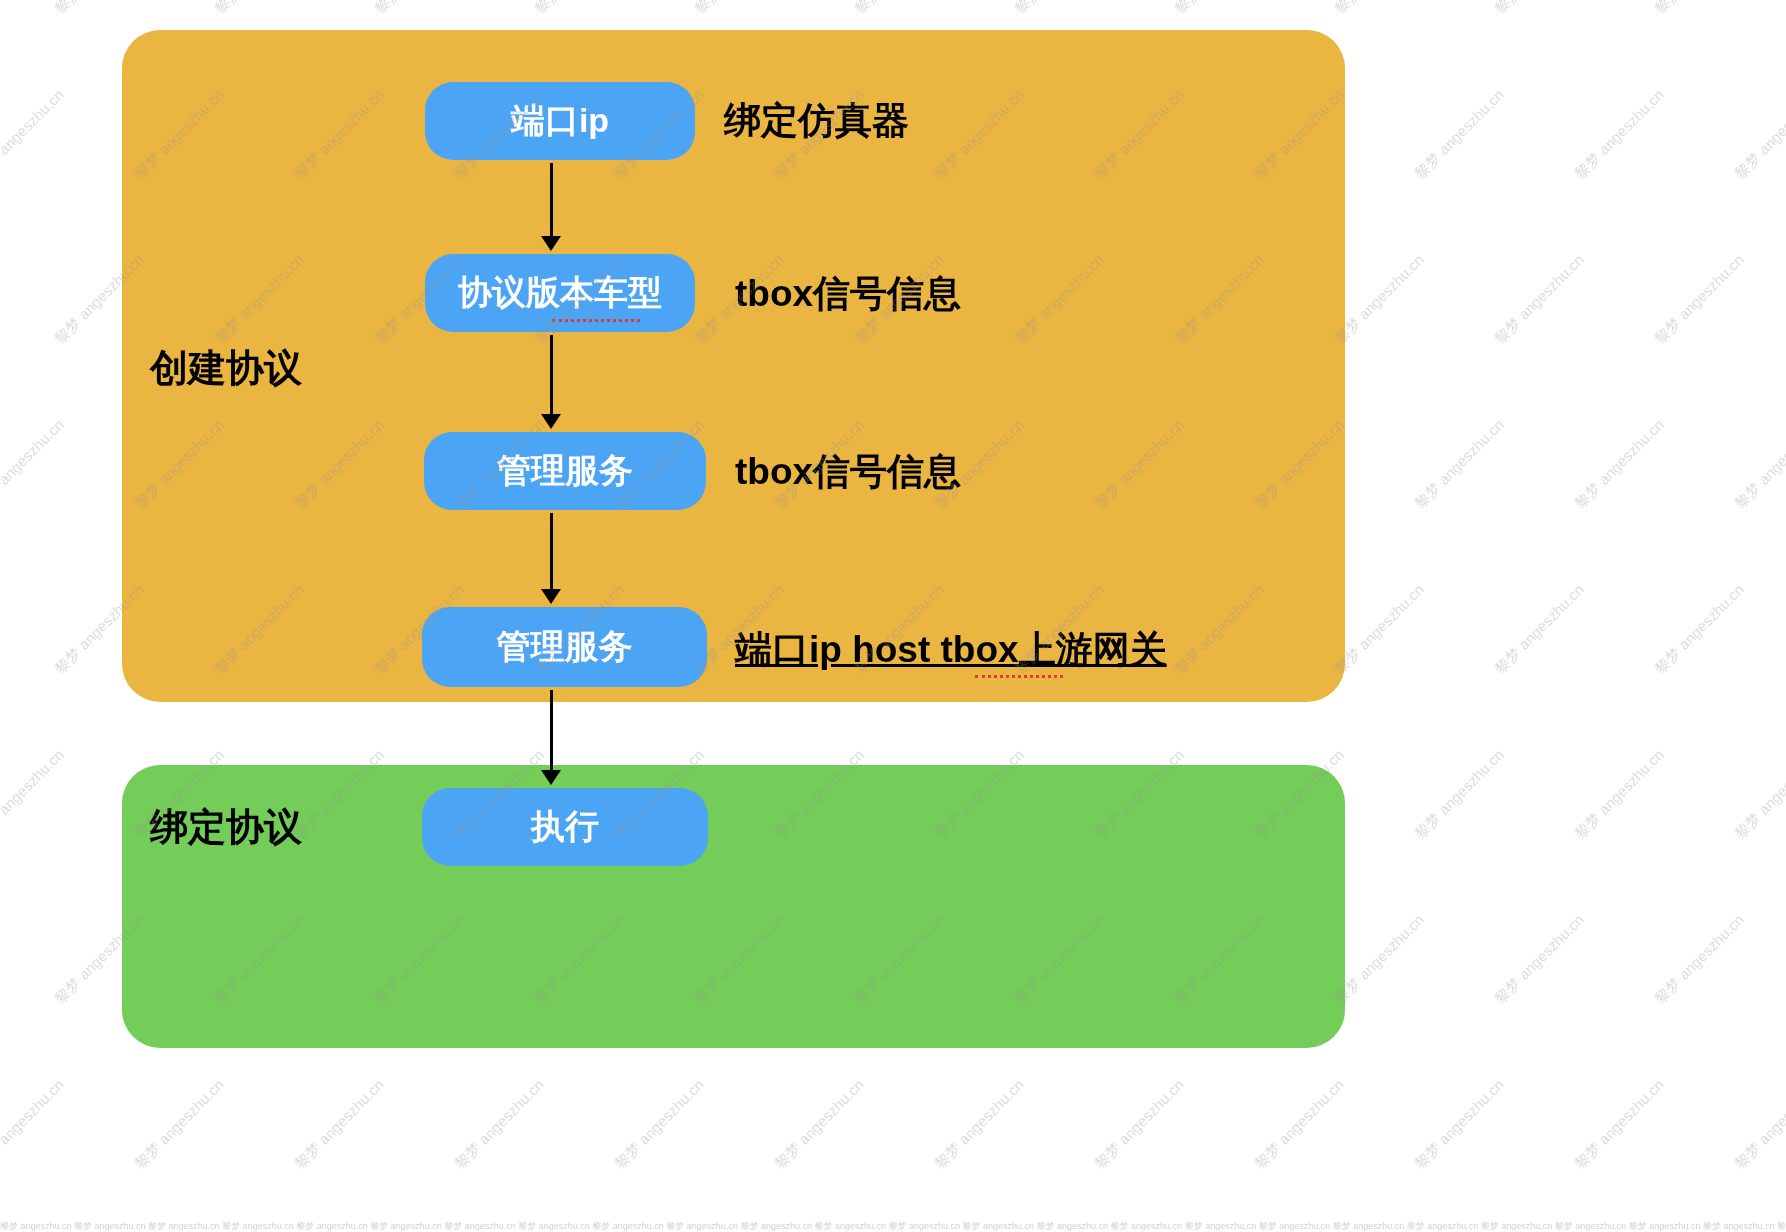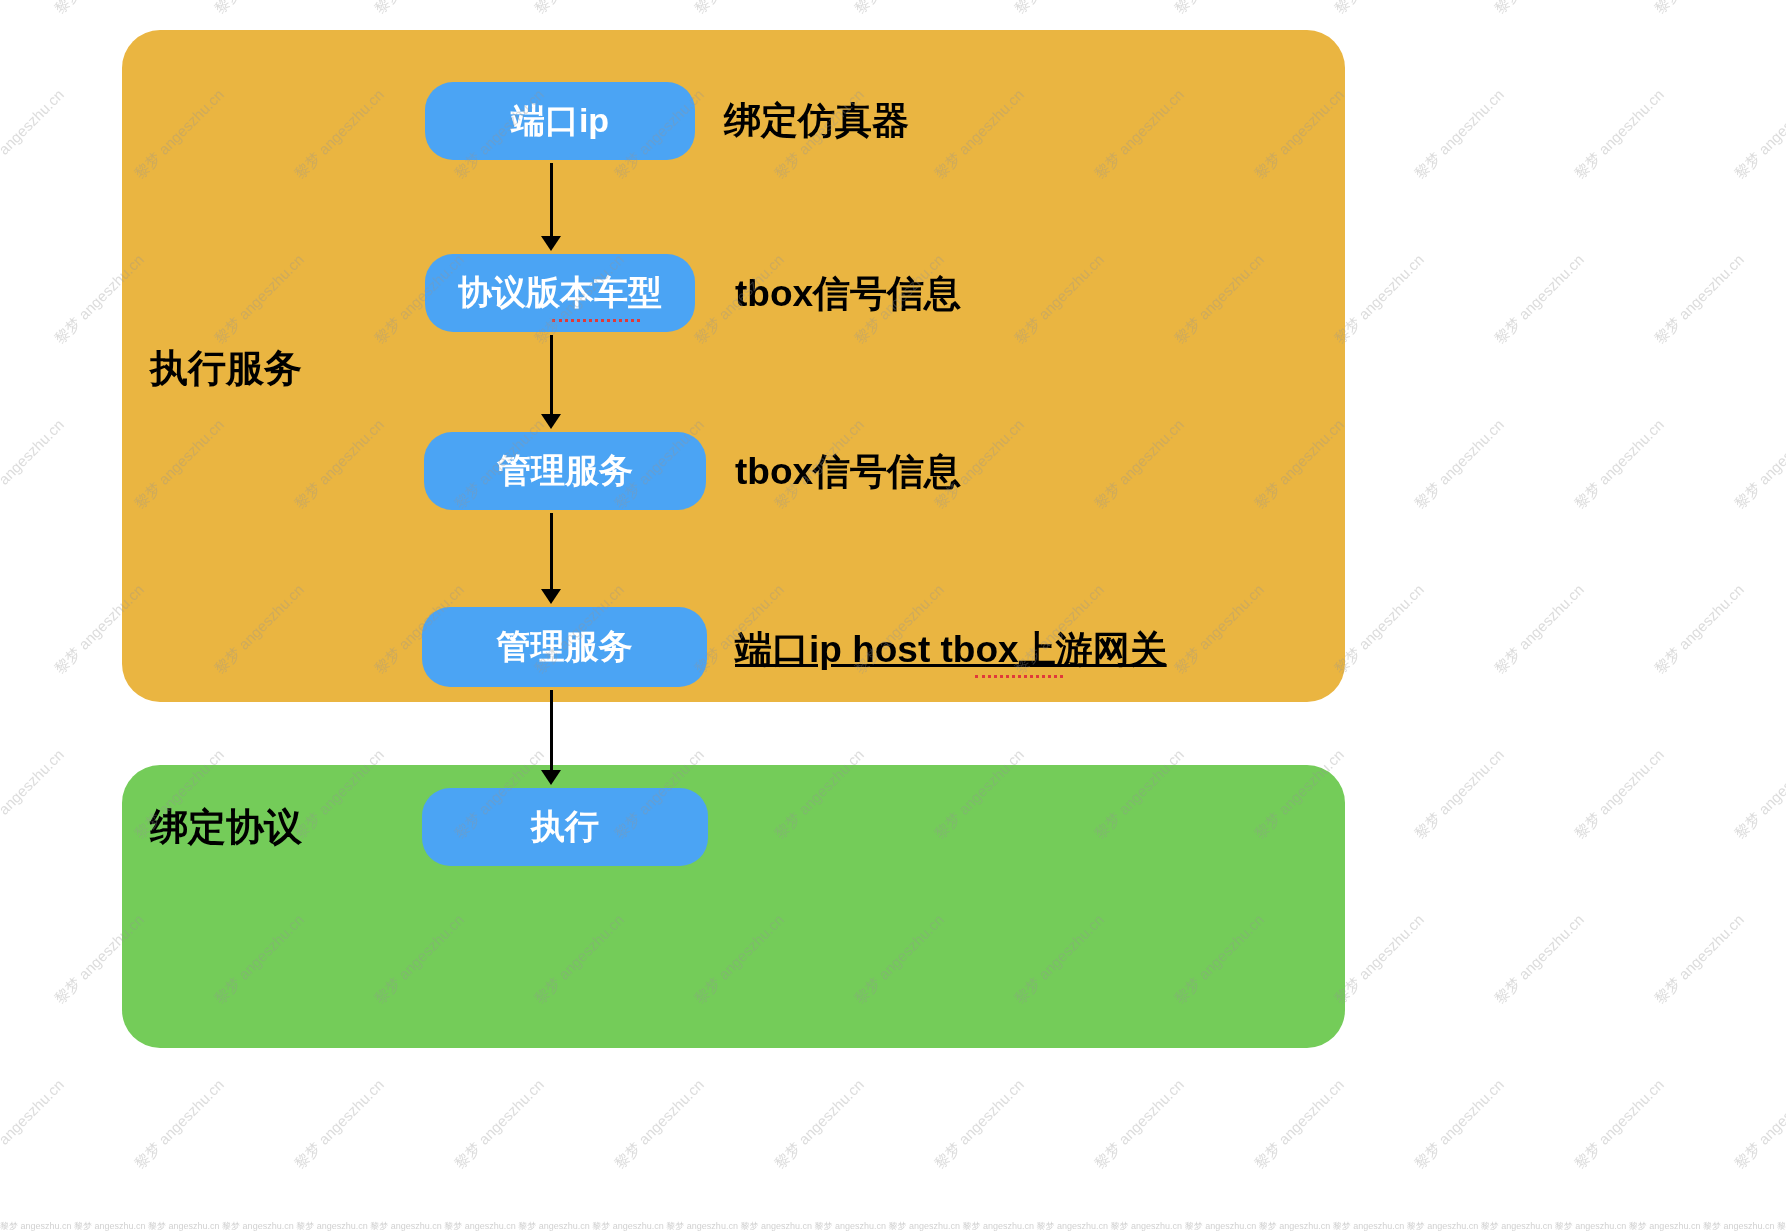--- a/index.html
+++ b/index.html
@@ -200,21 +200,21 @@
     <span class="wm" style="left: 1240px; top: 1115px;">黎梦 angeszhu.cn</span>
     <span class="wm" style="left: 1400px; top: 1115px;">黎梦 angeszhu.cn</span>
     <span class="wm" style="left: 1560px; top: 1115px;">黎梦 angeszhu.cn</span>
     <span class="wm" style="left: 1720px; top: 1115px;">黎梦 angeszhu.cn</span>
   </div>
 <div id="watermark-bottom-strip">黎梦 angeszhu.cn   黎梦 angeszhu.cn   黎梦 angeszhu.cn   黎梦 angeszhu.cn   黎梦 angeszhu.cn   黎梦 angeszhu.cn   黎梦 angeszhu.cn   黎梦 angeszhu.cn   黎梦 angeszhu.cn   黎梦 angeszhu.cn   黎梦 angeszhu.cn   黎梦 angeszhu.cn   黎梦 angeszhu.cn   黎梦 angeszhu.cn   黎梦 angeszhu.cn   黎梦 angeszhu.cn   黎梦 angeszhu.cn   黎梦 angeszhu.cn   黎梦 angeszhu.cn   黎梦 angeszhu.cn   黎梦 angeszhu.cn   黎梦 angeszhu.cn   黎梦 angeszhu.cn   黎梦 angeszhu.cn   黎梦 angeszhu.cn   黎梦 angeszhu.cn   黎梦 angeszhu.cn   黎梦 angeszhu.cn   黎梦 angeszhu.cn   黎梦 angeszhu.cn   黎梦 angeszhu.cn   黎梦 angeszhu.cn   黎梦 angeszhu.cn   黎梦 angeszhu.cn   黎梦 angeszhu.cn   黎梦 angeszhu.cn   黎梦 angeszhu.cn   黎梦 angeszhu.cn   黎梦 angeszhu.cn   黎梦 angeszhu.cn   黎梦 angeszhu.cn   黎梦 angeszhu.cn   黎梦 angeszhu.cn   黎梦 angeszhu.cn   黎梦 angeszhu.cn   </div>
 
 <div class="panel panel-management"></div>
 <div class="panel panel-execution"></div>
 
-<div class="side-label" style="left:150px; top:347px;">执行服务</div>
+<div class="side-label" style="left:150px; top:347px;">创建协议</div>
 <div class="side-label" style="left:150px; top:806px;">绑定协议</div>
 
 <div class="node" style="left:425px; top:82px; width:270px; height:78px;">
   <span>端口ip</span>
 </div>
 
 <div class="node" style="left:425px; top:254px; width:270px; height:78px;">
   <span>协议版本车型</span>
 </div>
 

